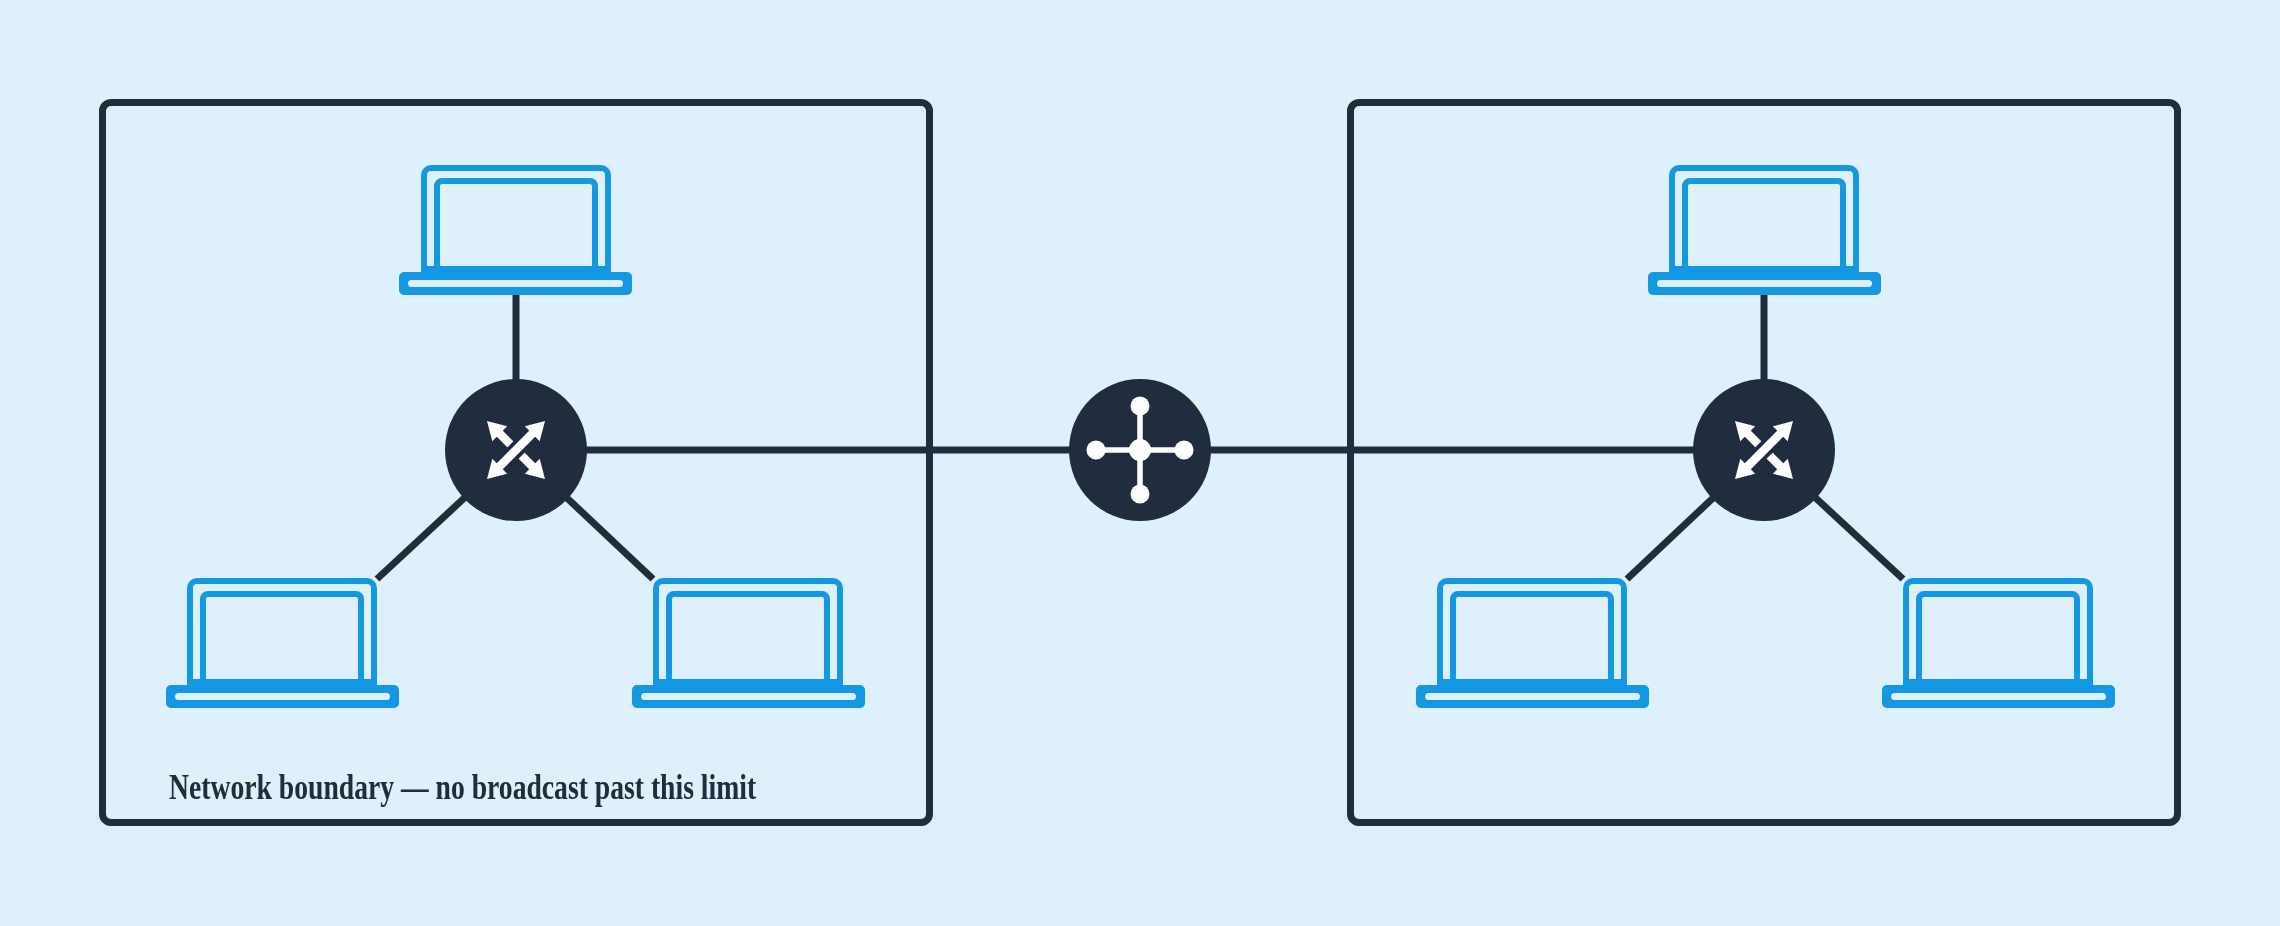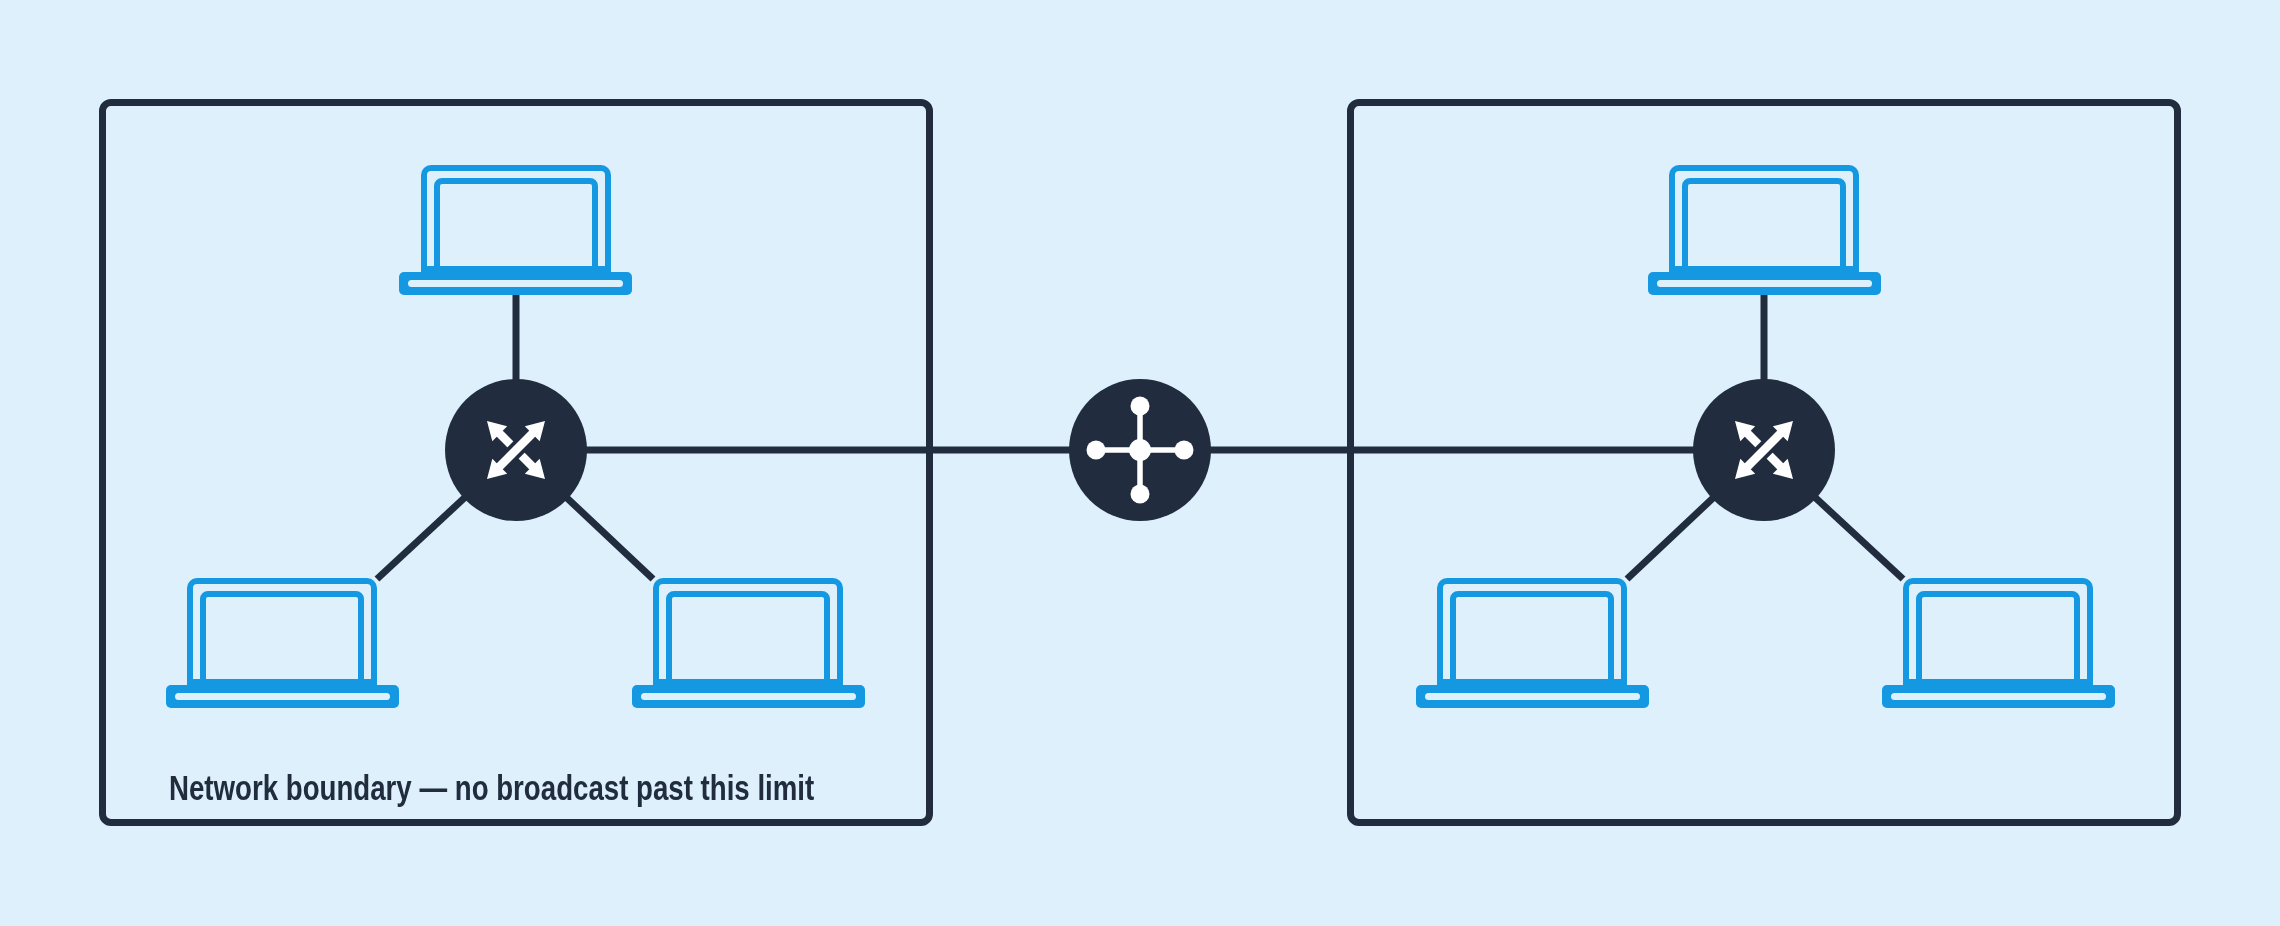--- a/index.html
+++ b/index.html
@@ -7,21 +7,21 @@
     --device-blue:#1598e2;
     --dark-navy:#212c3e;
     --glyph-white:#ffffff;
   }
   html,body{margin:0;padding:0;background:var(--background);}
   .canvas{
     position:relative;
     width:2280px;height:926px;
     background:var(--background);
     overflow:hidden;
-    font-family:Liberation Sans, sans-serif;
+    font-family:Liberation Serif, serif;
   }
   
   .boundary-box{
     position:absolute;
     top:99px;
     width:834px;height:727px;
     border:7px solid var(--dark-navy);
     border-radius:12px;
     box-sizing:border-box;
     background:transparent;

